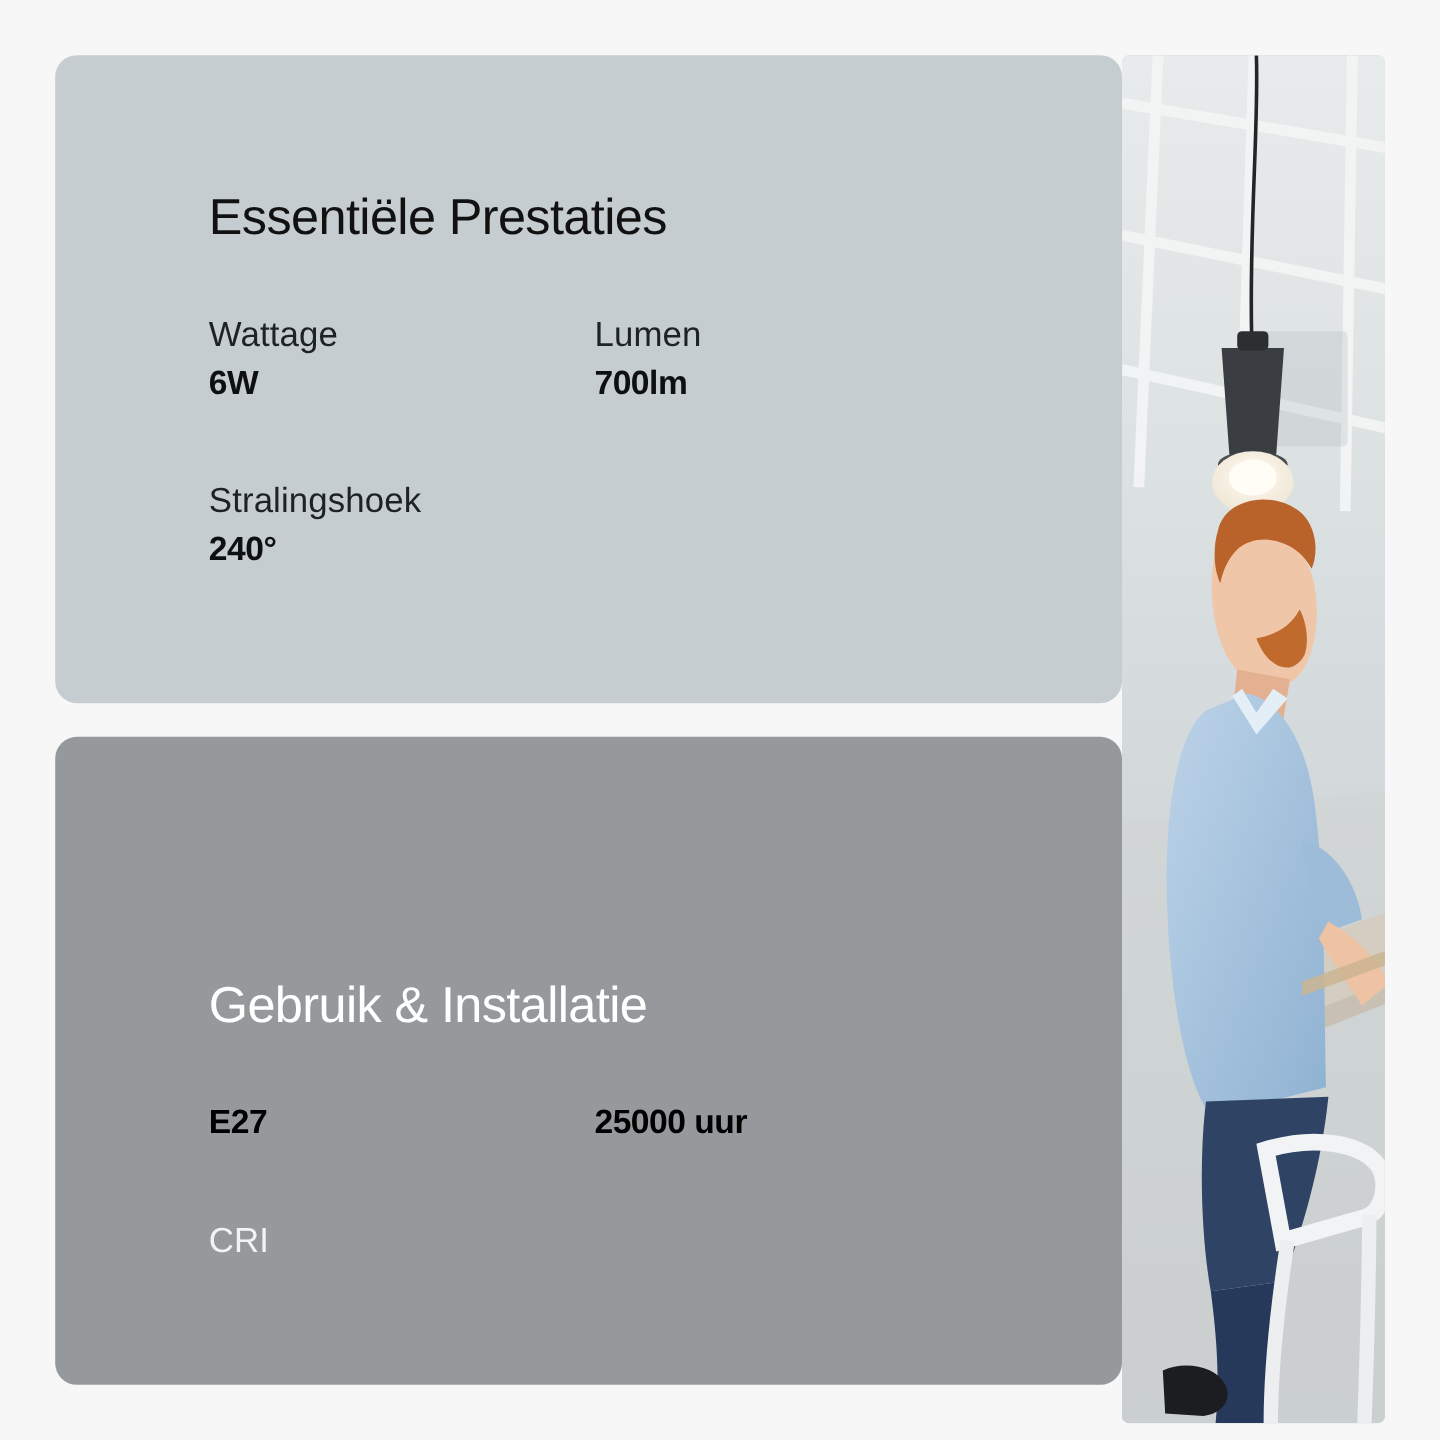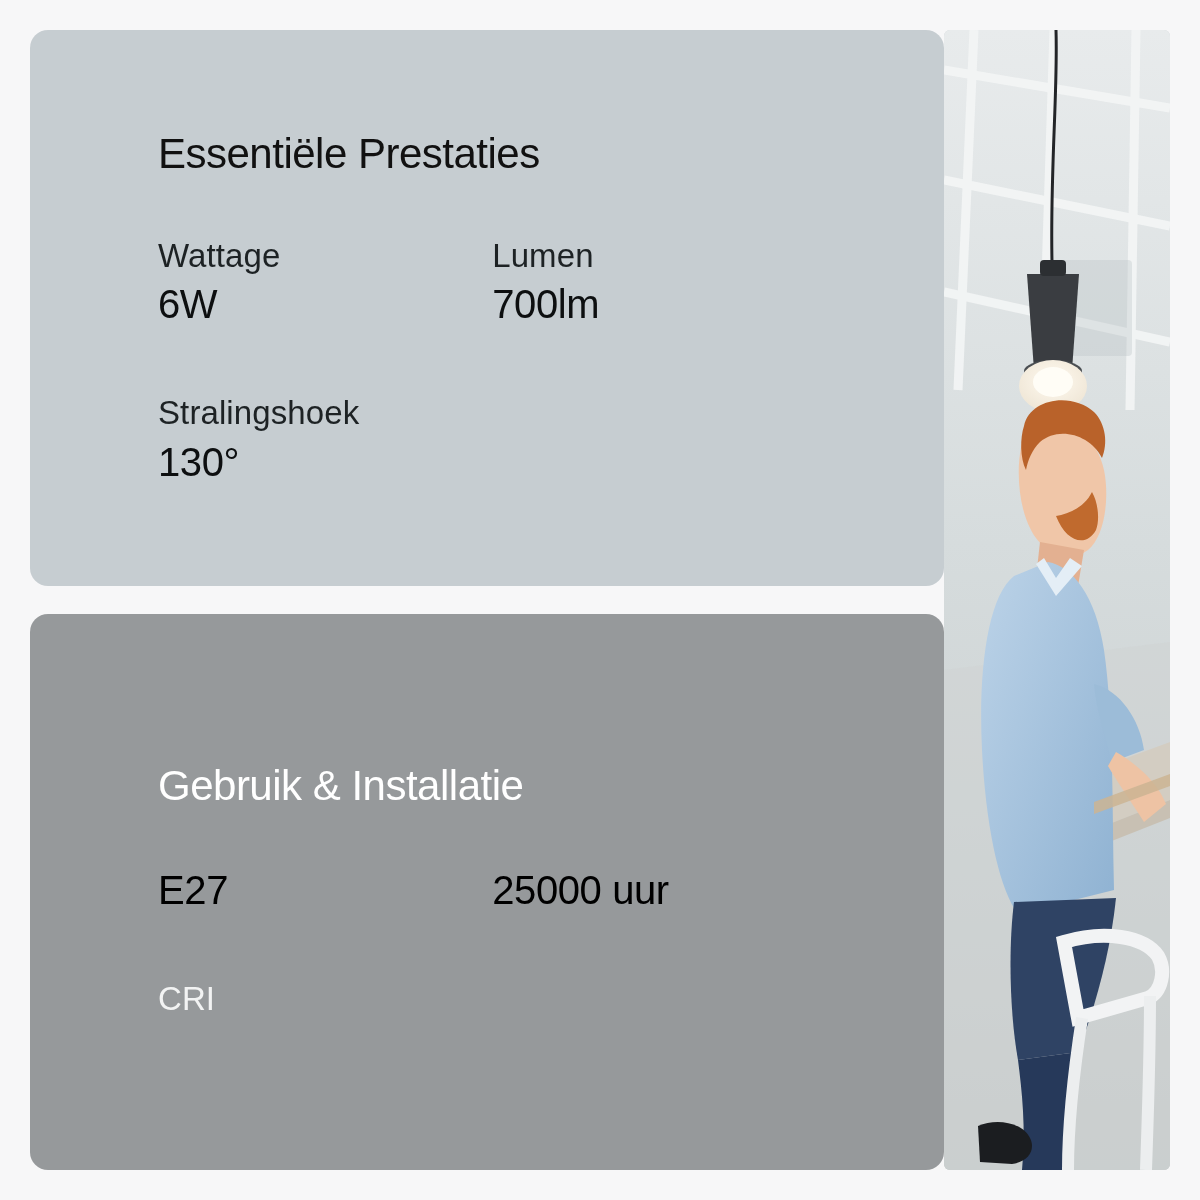--- a/index.html
+++ b/index.html
@@ -11,21 +11,21 @@
     height: 1200px;
     background: #f7f7f8;
     font-family: "Liberation Sans", sans-serif;
     overflow: hidden;
   }
   .page {
     position: relative;
     width: 1200px;
     height: 1200px;
     box-sizing: border-box;
-    padding: 30px;
+    padding: 46px;
     display: flex;
   }
   .left-col {
     width: 916px;
     display: flex;
     flex-direction: column;
     gap: 28px;
   }
   .card {
     border-radius: 18px;
@@ -38,44 +38,45 @@
   .card-essential {
     background: #c6cdd1;
     height: 556px;
     color: #111111;
   }
   .card-usage {
     background: #96999b;
     height: 556px;
     color: #ffffff;
     padding-top: 100px;
+    justify-content: flex-end;
   }
   .card-title {
     font-size: 42px;
     font-weight: 400;
     letter-spacing: -0.5px;
     margin: 0 0 58px 0;
     line-height: 1.1;
   }
   .spec-grid {
     display: grid;
     grid-template-columns: 1fr 1fr;
     row-gap: 66px;
     column-gap: 10px;
   }
   .spec-label {
-    font-size: 33px;
+    font-size: 29px;
     font-weight: 400;
     line-height: 1.2;
     margin-bottom: 6px;
     letter-spacing: 0.1px;
   }
   .spec-value {
-    font-size: 40px;
-    font-weight: 400;
+    font-size: 28px;
+    font-weight: 700;
     line-height: 1.15;
     letter-spacing: -0.4px;
   }
   .card-essential .spec-label { color: #1d2224; }
   .card-essential .spec-value { color: #0d0f10; }
   .card-usage .spec-label { color: #f2f3f3; }
   .card-usage .spec-value { color: #000000; }
 
   
   .photo {
@@ -101,21 +102,21 @@
         <div class="spec-item">
           <div class="spec-label">Wattage</div>
           <div class="spec-value">6W</div>
         </div>
         <div class="spec-item">
           <div class="spec-label">Lumen</div>
           <div class="spec-value">700lm</div>
         </div>
         <div class="spec-item">
           <div class="spec-label">Stralingshoek</div>
-          <div class="spec-value">130°</div>
+          <div class="spec-value">240°</div>
         </div>
       </div>
     </section>
 
     <section class="card card-usage">
       <h2 class="card-title">Gebruik &amp; Installatie</h2>
       <div class="spec-grid">
         <div class="spec-item">
           <div class="spec-value">E27</div>
         </div>

